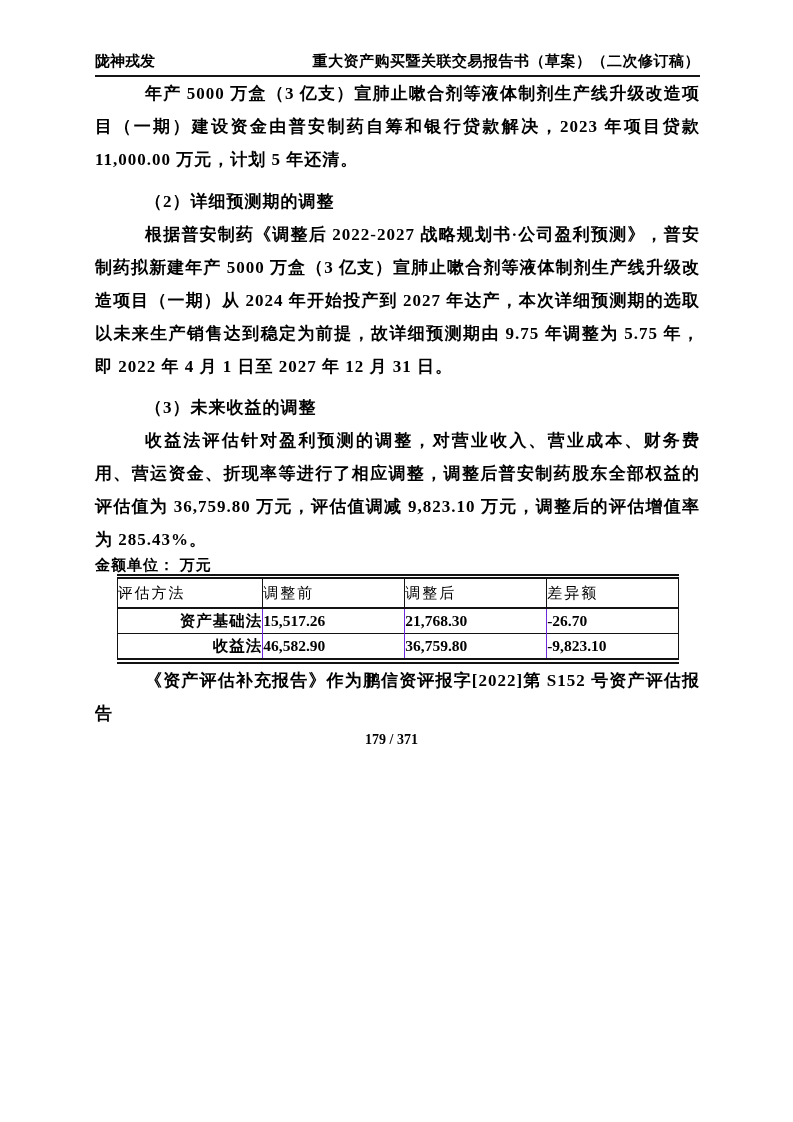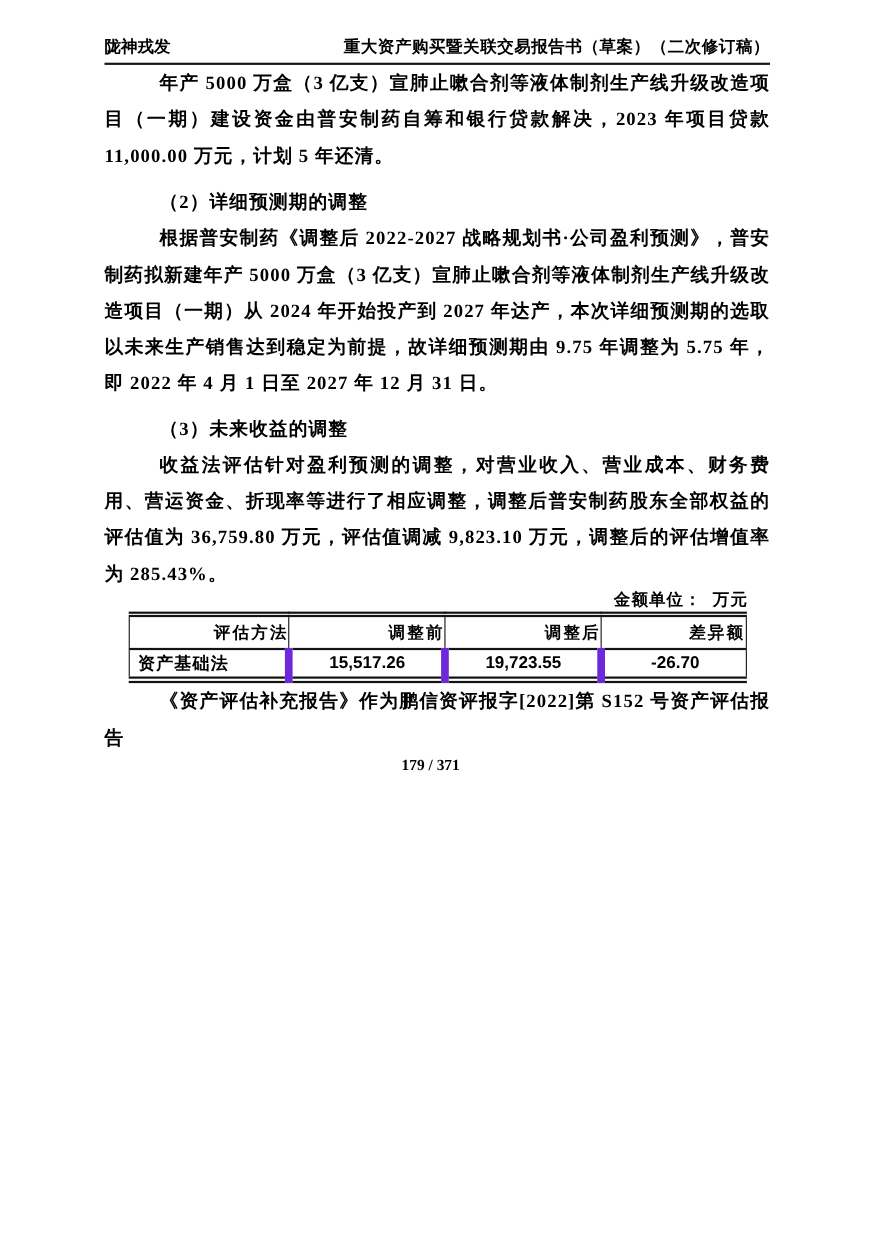--- a/index.html
+++ b/index.html
@@ -4,21 +4,21 @@
 <style>
   html,body{margin:0;padding:0;background:#ffffff;}
   .page{
     width:793px;height:1122px;background:#ffffff;color:#000;
     position:relative;overflow:hidden;
     font-family:"Liberation Serif","DejaVu Serif",serif;
   }
   .content{margin:0 93px 0 95px;}
   .doc-header{
     display:flex;justify-content:space-between;align-items:flex-start;
-    padding-top:33px;padding-bottom:4px;border-bottom:2px solid #161616;
+    padding-top:51px;padding-bottom:4px;border-bottom:2px solid #161616;
     font-size:15px;font-weight:600;line-height:20px;
   }
   .doc-header .right{letter-spacing:0.5px;}
   p.body-para{
     font-size:17px;font-weight:700;line-height:33px;
     text-align:justify;text-indent:50px;margin:0;
     letter-spacing:1px;
   }
   .h-sub{
     font-size:17px;font-weight:700;line-height:33px;
@@ -26,40 +26,40 @@
   }
   .h-major{
     font-size:21px;font-weight:700;line-height:36px;
     text-indent:10px;margin:0;letter-spacing:1px;
   }
   .mt2{margin-top:2px;}  .mt4{margin-top:4px;}  .mt5{margin-top:5px;}
   .mt8{margin-top:8px;}  .mt10{margin-top:10px;} .mt12{margin-top:12px;}
   .mt13{margin-top:9px;font-family:Liberation Serif, serif;}
   .unit-note{
     margin:0;font-size:15px;font-weight:700;line-height:18px;
-    text-align:right;padding-right:20px;letter-spacing:1px;font-family:Liberation Mono, monospace;
+    padding-right:20px;letter-spacing:1px;
   }
   table.val-table{
     width:562px;margin:0 auto;border-collapse:collapse;table-layout:fixed;
     border-top:5px double #131313;border-bottom:6px double #131313;
     border-left:1px solid #131313;border-right:1px solid #131313;
   }
   table.val-table th{
-    height:28px;font-size:15px;font-weight:700;text-align:right;
+    height:28px;font-size:15px;font-weight:400;text-align:left;
     border-bottom:2px solid #131313;border-left:1px solid #131313;
     letter-spacing:2px;padding:0;
   }
   table.val-table td{
-    height:24px;font-size:15.5px;font-weight:700;text-align:center;
-    border-top:1px solid #131313;border-left:7px solid #6d28d9;
-    padding:0;font-family:Liberation Sans, sans-serif;
+    height:24px;font-size:15.5px;font-weight:700;text-align:left;
+    border-top:1px solid #131313;border-left:1px solid #6d28d9;
+    padding:0;font-family:Liberation Serif, serif;
   }
   table.val-table th:first-child, table.val-table td:first-child{border-left:none;}
   table.val-table td.method{
-    text-align:left;padding-left:8px;letter-spacing:1px;
+    text-align:right;padding-left:8px;letter-spacing:1px;
     font-family:Liberation Sans, sans-serif;
     margin-left:16px;
   }
   .page-number{
     margin:0;font-size:14px;font-weight:700;line-height:20px;
     text-align:center;padding-right:12px;
   }
 </style>
 </head>
 <body>
@@ -100,22 +100,28 @@
           <th>评估方法</th>
           <th>调整前</th>
           <th>调整后</th>
           <th>差异额</th>
         </tr>
       </thead>
       <tbody>
         <tr>
           <td class="method">资产基础法</td>
           <td>15,517.26</td>
-          <td>19,723.55</td>
+          <td>21,768.30</td>
           <td>-26.70</td>
+        </tr>
+        <tr>
+          <td class="method">收益法</td>
+          <td>46,582.90</td>
+          <td>36,759.80</td>
+          <td>-9,823.10</td>
         </tr>
       </tbody>
     </table>
 
     <p class="body-para mt8">《资产评估补充报告》作为鹏信资评报字[2022]第 S152 号资产评估报告</p>
 
     <p class="page-number mt5">179 / 371</p>
 
   </div>
 </div>

